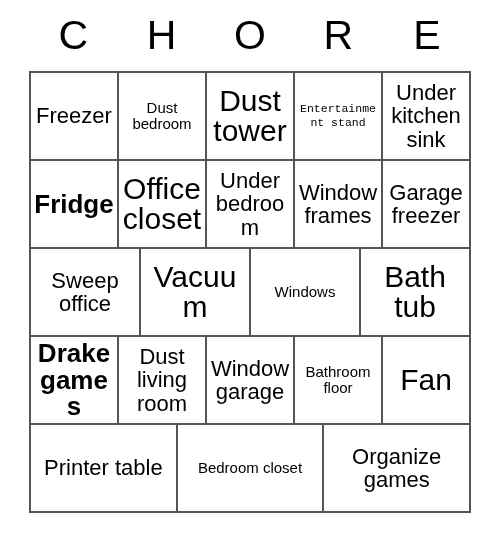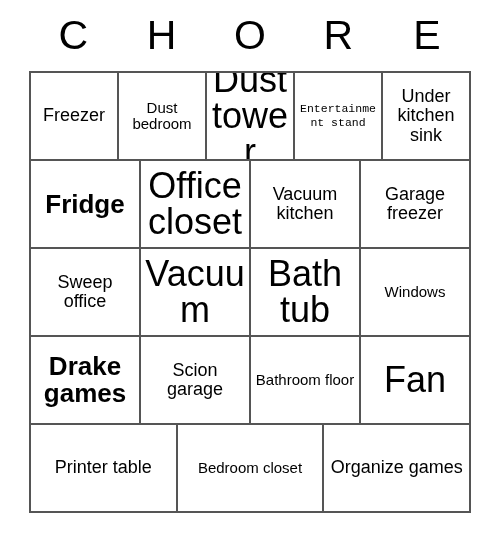--- a/index.html
+++ b/index.html
@@ -63,23 +63,23 @@
   }
   .cell-text {
     display: block;
     width: 100%;
     line-height: 1.04;
     word-wrap: break-word;
   }
   
   .sz-xs { font-size: 11.5px; line-height: 1.18; font-family: Liberation Mono, monospace; }
   .sz-sm { font-size: 15px; line-height: 1.1; }
-  .sz-md { font-size: 18px; line-height: 1.06; }
+  .sz-md { font-size: 22px; line-height: 1.06; }
   .sz-lg { font-size: 26px; line-height: 1.03; font-weight: bold; }
-  .sz-xl { font-size: 36px; line-height: 1.0; }
+  .sz-xl { font-size: 30px; line-height: 1.0; }
 </style>
 </head>
 <body>
 
 <div id="card">
 
   <div id="header-row">
     <div class="header-letter">C</div>
     <div class="header-letter">H</div>
     <div class="header-letter">O</div>
@@ -108,48 +108,54 @@
     </div>
 
     <div class="grid-row">
       <div class="cell">
           <span class="cell-text sz-lg">Fridge</span>
         </div>
       <div class="cell">
           <span class="cell-text sz-xl">Office closet</span>
         </div>
       <div class="cell">
-          <span class="cell-text sz-md">Vacuum kitchen</span>
+          <span class="cell-text sz-md">Under bedroom</span>
+        </div>
+      <div class="cell">
+          <span class="cell-text sz-md">Window frames</span>
         </div>
       <div class="cell">
           <span class="cell-text sz-md">Garage freezer</span>
         </div>
     </div>
 
     <div class="grid-row">
       <div class="cell">
           <span class="cell-text sz-md">Sweep office</span>
         </div>
       <div class="cell">
           <span class="cell-text sz-xl">Vacuum</span>
         </div>
       <div class="cell">
-          <span class="cell-text sz-xl">Bath tub</span>
+          <span class="cell-text sz-sm">Windows</span>
         </div>
       <div class="cell">
-          <span class="cell-text sz-sm">Windows</span>
+          <span class="cell-text sz-xl">Bath tub</span>
         </div>
     </div>
 
     <div class="grid-row">
       <div class="cell">
           <span class="cell-text sz-lg">Drake games</span>
         </div>
       <div class="cell">
-          <span class="cell-text sz-md">Scion garage</span>
+          <span class="cell-text sz-md">Dust living room</span>
+        </div>
+      <div class="cell">
+          <span class="cell-text sz-md">Window garage</span>
         </div>
       <div class="cell">
           <span class="cell-text sz-sm">Bathroom floor</span>
         </div>
       <div class="cell">
           <span class="cell-text sz-xl">Fan</span>
         </div>
     </div>
 
     <div class="grid-row">

